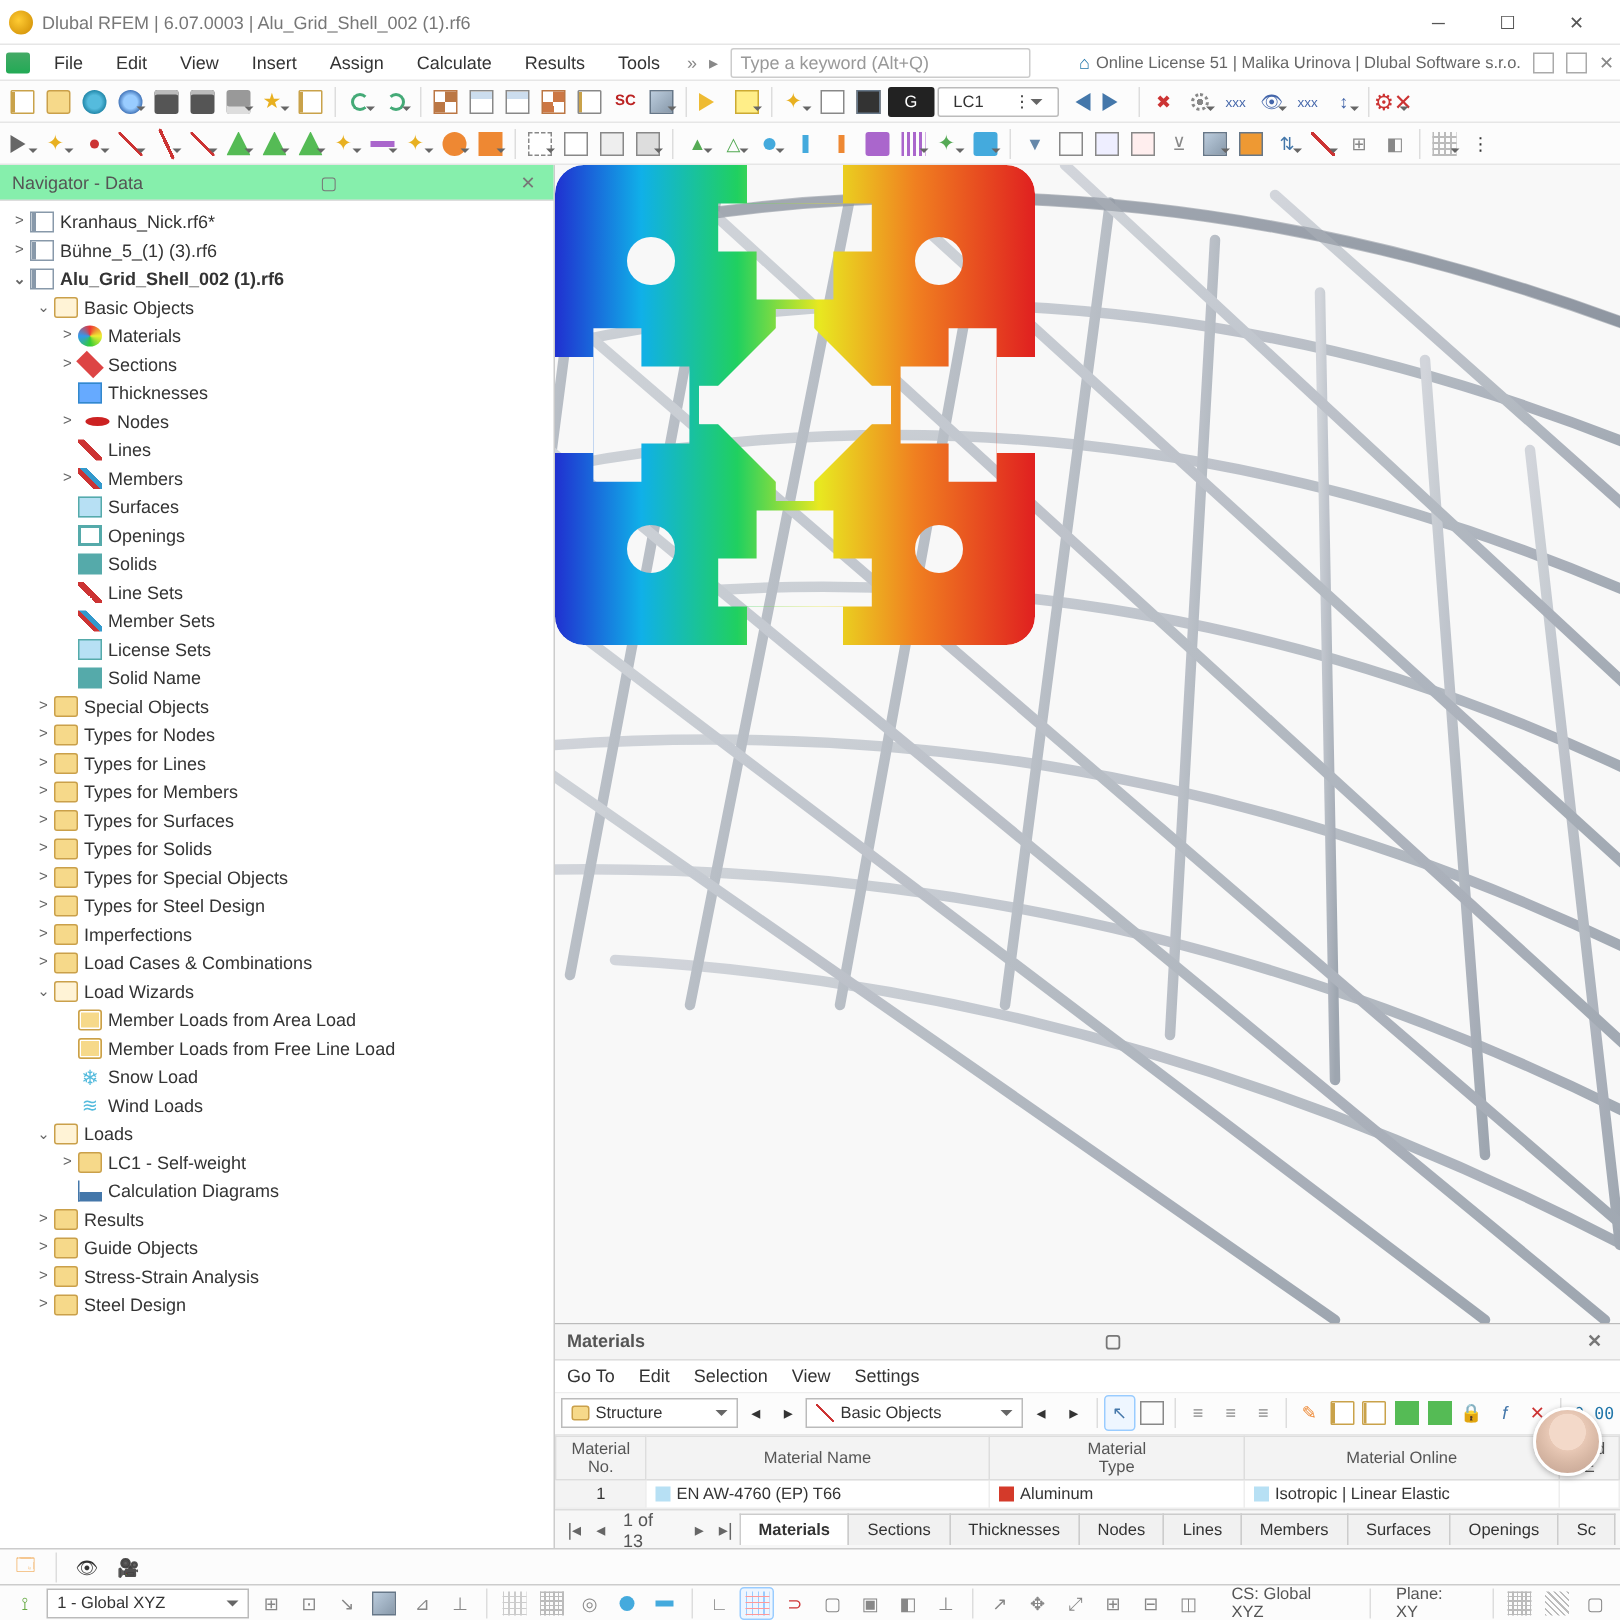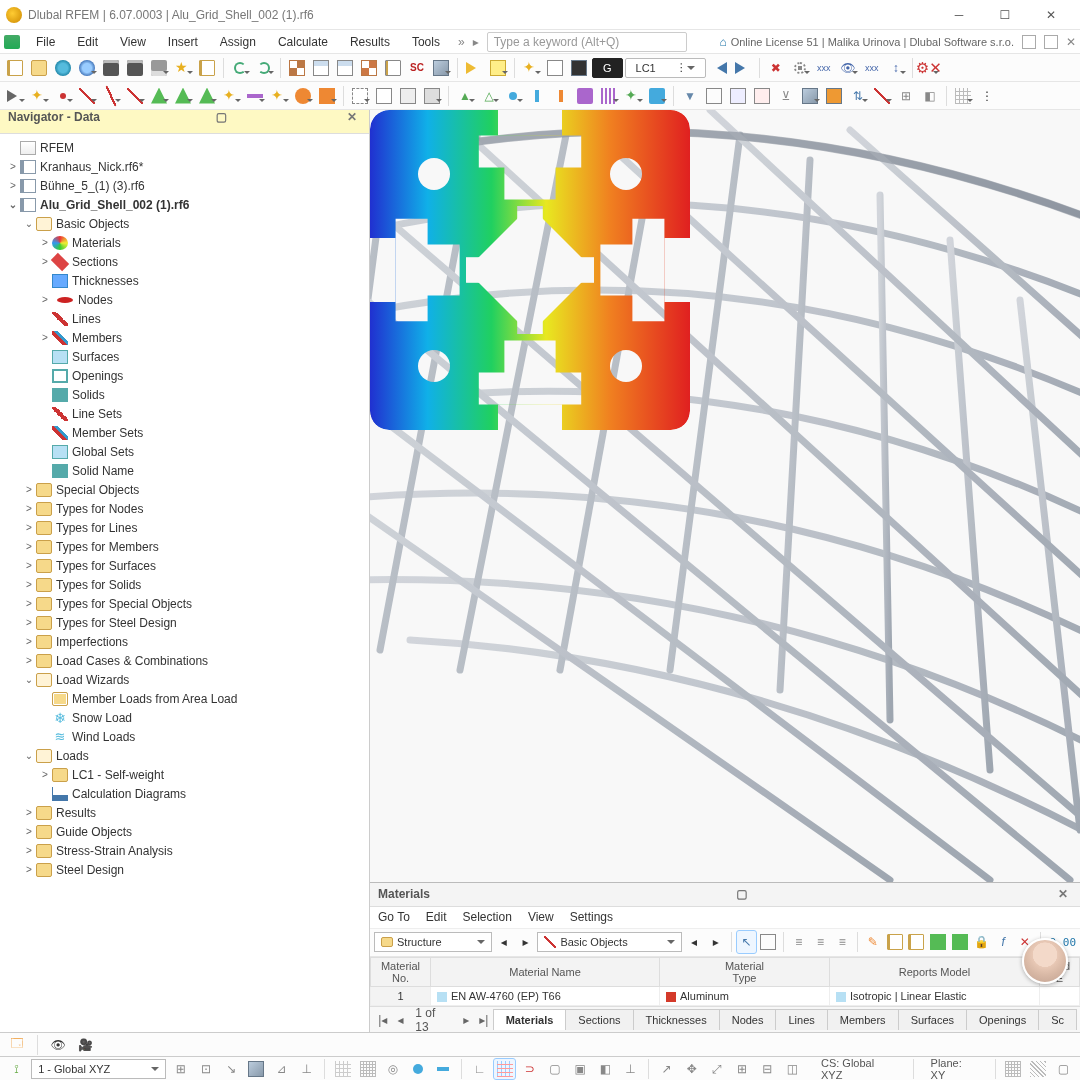--- a/index.html
+++ b/index.html
@@ -45,21 +45,21 @@
 .ic.line{background:linear-gradient(45deg,transparent 45%,#c33 45%,#c33 55%,transparent 55%)}
 .ic.dot{background:#c33;border-radius:50%;width:6px;height:6px}
 .ic.blue{background:#4ad}
 .ic.green{background:#5b5}
 .ic.orange{background:#e83}
 .ic.purple{background:#a6c}
 
 .body{display:flex;height:calc(1080px - 30px - 24px - 28px - 28px - 24px - 24px)}
 
 .nav{width:370px;border-right:1px solid #ccc;display:flex;flex-direction:column;background:#fff}
-.nav-hdr{height:24px;background:#fef9c3;border-bottom:1px solid #ddd;display:flex;padding:0 8px;font-weight:700;color:#555}
+.nav-hdr{height:24px;background:#86efac;border-bottom:1px solid #ddd;display:flex;align-items:center;padding:0 8px;font-weight:400;color:#555}
 .nav-hdr .pbtn{margin-left:auto;width:18px;text-align:center;color:#777}
 .tree{flex:1;overflow:auto;padding:4px 2px}
 .tn{display:flex;align-items:center;height:19px;padding-left:4px;white-space:nowrap;cursor:default}
 .tw{width:14px;text-align:center;color:#666;font-size:10px}
 .ticon{width:16px;height:14px;margin-right:4px;flex:0 0 16px;display:flex;align-items:center;justify-content:center}
 .ticon.fold{background:#f6d98a;border:1px solid #caa04a;border-radius:2px}
 .ticon.foldopen{background:#fff3d6;border:1px solid #caa04a;border-radius:2px}
 .ticon.mat{background:conic-gradient(#e33,#ee3,#3c3,#39e,#e33);border-radius:50%}
 .ticon.sec{background:#d44;width:10px;height:10px;transform:rotate(45deg)}
 .ticon.thk{background:#6af;border:1px solid #38c}
@@ -384,25 +384,20 @@
 <div class="body">
 
   <div class="nav">
     <div class="nav-hdr">
       <span>Navigator - Data</span>
       <span class="pbtn">▢</span>
       <span class="pbtn">✕</span>
     </div>
     <div class="tree" id="tree">
         <div class="tn" style="padding-left: 4px;">
-          <span class="tw"></span>
-          <span class="ticon app"></span>
-          <span>RFEM</span>
-        </div>
-        <div class="tn" style="padding-left: 4px;">
           <span class="tw">&gt;</span>
           <span class="ticon doc"></span>
           <span>Kranhaus_Nick.rf6*</span>
         </div>
         <div class="tn" style="padding-left: 4px;">
           <span class="tw">&gt;</span>
           <span class="ticon doc"></span>
           <span>Bühne_5_(1) (3).rf6</span>
         </div>
         <div class="tn bold" style="padding-left: 4px;">
@@ -466,21 +461,21 @@
           <span>Line Sets</span>
         </div>
         <div class="tn" style="padding-left: 36px; align-items: center;">
           <span class="tw"></span>
           <span class="ticon mem"></span>
           <span>Member Sets</span>
         </div>
         <div class="tn" style="padding-left: 36px;">
           <span class="tw"></span>
           <span class="ticon surf"></span>
-          <span>Global Sets</span>
+          <span>License Sets</span>
         </div>
         <div class="tn" style="padding-left: 36px;">
           <span class="tw"></span>
           <span class="ticon solid"></span>
           <span>Solid Name</span>
         </div>
         <div class="tn" style="padding-left: 20px;">
           <span class="tw">&gt;</span>
           <span class="ticon fold"></span>
           <span>Special Objects</span>
@@ -532,20 +527,25 @@
         </div>
         <div class="tn" style="padding-left: 20px;">
           <span class="tw">⌄</span>
           <span class="ticon foldopen"></span>
           <span>Load Wizards</span>
         </div>
         <div class="tn" style="padding-left: 36px;">
           <span class="tw"></span>
           <span class="ticon load"></span>
           <span>Member Loads from Area Load</span>
+        </div>
+        <div class="tn" style="padding-left: 36px;">
+          <span class="tw"></span>
+          <span class="ticon load"></span>
+          <span>Member Loads from Free Line Load</span>
         </div>
         <div class="tn" style="padding-left: 36px;">
           <span class="tw"></span>
           <span class="ticon snow">❄</span>
           <span>Snow Load</span>
         </div>
         <div class="tn" style="padding-left: 36px;">
           <span class="tw"></span>
           <span class="ticon wind">≋</span>
           <span>Wind Loads</span>
@@ -747,21 +747,21 @@
         <span style="color:#27a;font-family:monospace;font-size:11px;margin-left:4px">0,00</span>
       </div>
       <table class="mat">
         <thead>
             <tr>
           <th style="width:60px"><span style="white-space: pre-line; line-height: 1.1;">Material
 No.</span></th>
           <th><span style="white-space: pre-line; line-height: 1.1;">Material Name</span></th>
           <th style="width:170px"><span style="white-space: pre-line; line-height: 1.1;">Material
 Type</span></th>
-          <th style="width:210px"><span style="white-space: pre-line; line-height: 1.1;">Reports Model</span></th>
+          <th style="width:210px"><span style="white-space: pre-line; line-height: 1.1;">Material Online</span></th>
           <th style="width:40px"><span style="white-space: pre-line; line-height: 1.1;">Mod
 E</span></th>
         </tr>
           </thead>
         <tbody>
             <tr>
           <td style="text-align:center;background:#f3f3f3">1</td>
           <td><span class="sw" id="sw1" style="background: rgb(183, 224, 244);"></span><span>EN AW-4760 (EP) T66</span></td>
           <td><span class="sw" id="sw2" style="background: rgb(212, 58, 42);"></span><span>Aluminum</span></td>
           <td><span class="sw" id="sw3" style="background: rgb(183, 224, 244);"></span><span>Isotropic | Linear Elastic</span></td>

